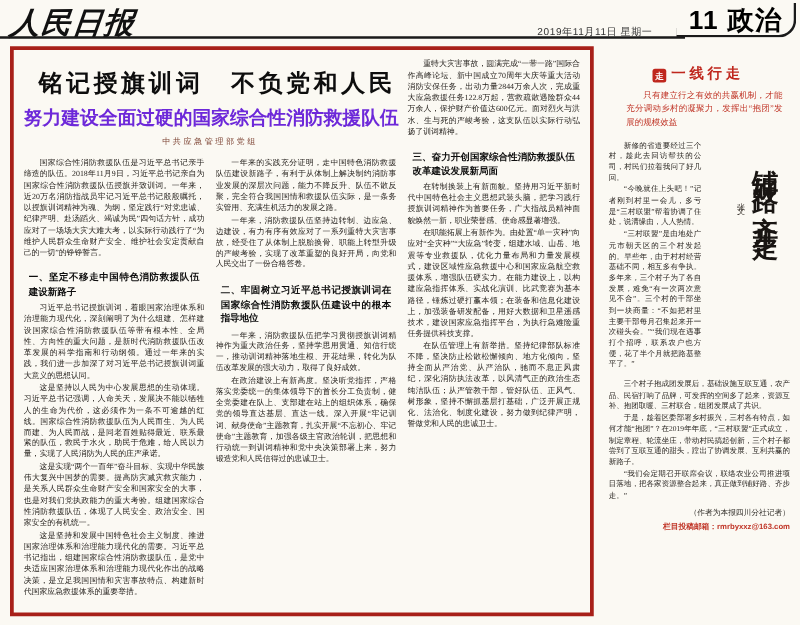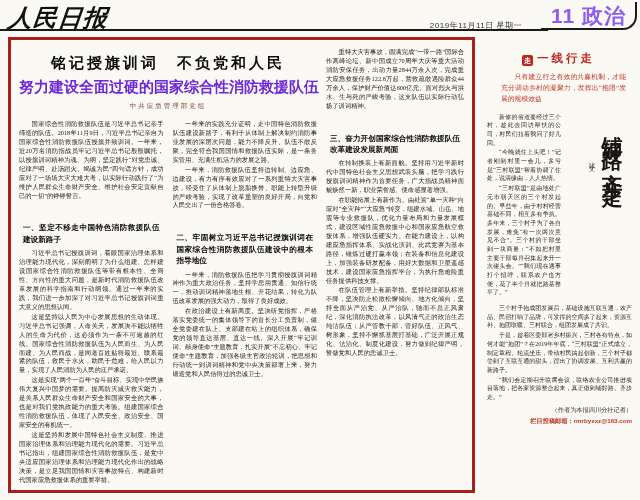--- a/index.html
+++ b/index.html
@@ -3,35 +3,35 @@
 <meta charset="utf-8">
 <style>
   * { margin:0; padding:0; box-sizing:border-box; }
   html,body { width:640px; height:500px; }
   body { background:#fbf9f3; font-family:"Liberation Sans",sans-serif; color:#1c1a17; position:relative; overflow:hidden; }
 
   
   .masthead { position:absolute; left:0; top:0; width:640px; height:32px; }
   .mast-logo { position:absolute; left:8px; top:2px; font-family:"DejaVu Serif",serif; font-style:italic; font-weight:bold; font-size:24px; letter-spacing:1px; transform:skewX(-6deg); color:#111; }
   .mast-date { position:absolute; right:118px; top:20px; font-size:8px; color:#333; letter-spacing:.5px; }
-  .mast-page { position:absolute; right:14px; top:2px; font-size:21px; font-weight:bold; color:#8b5cf6; letter-spacing:1px; }
+  .mast-page { position:absolute; right:14px; top:2px; font-size:21px; font-weight:bold; color:#000000; letter-spacing:1px; }
   .mast-rule { position:absolute; left:0; top:29px; width:548px; border-bottom:2px solid #1a1a1a; }
   .mast-corner { position:absolute; right:3px; top:2px; width:96px; height:28px; border-bottom:2px solid #1a1a1a; border-right:2px solid #1a1a1a; border-bottom-right-radius:14px; }
 
   
   .article-box { position:absolute; left:8px; top:37px; width:467px; height:456px; border:3px solid #a82019; background:#fbf9f3; padding:6px 8px 6px 8px; display:flex; gap:9px; }
   .art-left { width:298px; display:flex; flex-direction:column; }
   .headline-wrap { text-align:center; padding:8px 0 4px 0; }
-  .hl1 { font-size:15px; font-weight:bold; letter-spacing:3px; color:#0d0d0d; white-space:nowrap; }
+  .hl1 { font-size:19px; font-weight:bold; letter-spacing:3px; color:#0d0d0d; white-space:nowrap;text-align:right; }
   .hl2 { font-size:15px; font-weight:bold; letter-spacing:0px; color:#6d28d9; margin-top:5px; white-space:nowrap; }
   .byline { font-size:6.5px; color:#7d4434; margin-top:5px; letter-spacing:2px; font-family:"Liberation Serif",serif; }
   .twocol { display:flex; gap:9px; flex:1; margin-top:5px; }
   .col { flex:1; font-family:"Liberation Serif",serif; font-size:6.3px; line-height:1.42; text-align:justify; color:#26221e; overflow:hidden; }
   .col p { text-indent:2em; margin-bottom:1px; }
-  .sec-head { font-family:Liberation Serif, serif; font-weight:bold; font-size:7.6px; line-height:1.5; color:#0d0d0d; text-align:justify; margin:22px 4px 4px 4px; text-indent:0; }
+  .sec-head { font-family:Liberation Serif, serif; font-weight:bold; font-size:7.6px; line-height:1.5; color:#0d0d0d; text-align:justify; margin:9px 4px 4px 4px; text-indent:0; }
   .col3 { width:148px; padding-top:2px; }
 
   
   .sidebar { position:absolute; left:483px; top:37px; width:151px; height:456px; padding:14px 2px 0 4px; }
   .side-head { display:flex; align-items:flex-end; gap:4px; margin-bottom:5px;padding-left:35px; }
   .side-logo { width:11px; height:11px; background:#bf271d; border-radius:2px; color:#fff; font-size:7px; font-weight:bold; display:flex; align-items:center; justify-content:center; }
   .side-title { color:#bf271d; font-size:11.5px; font-weight:bold; letter-spacing:3px; }
   .side-quote { color:#c03527; font-size:6.8px; line-height:1.6; text-align:justify; padding:1px 6px 0 14px; text-indent:2em; font-family:"Liberation Serif",serif; }
   .side-mid { display:flex; margin-top:8px; }
   .side-narrow { width:74px; font-family:"Liberation Serif",serif; font-size:6px; line-height:1.45; text-align:justify; color:#2a2622; }

